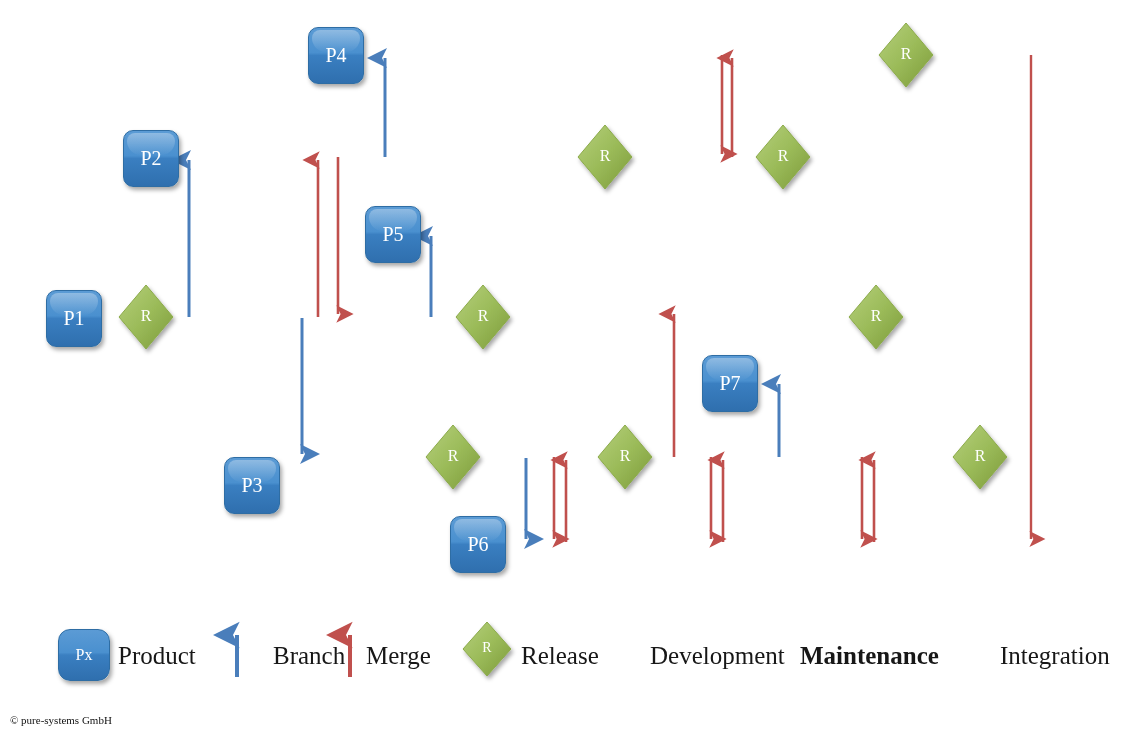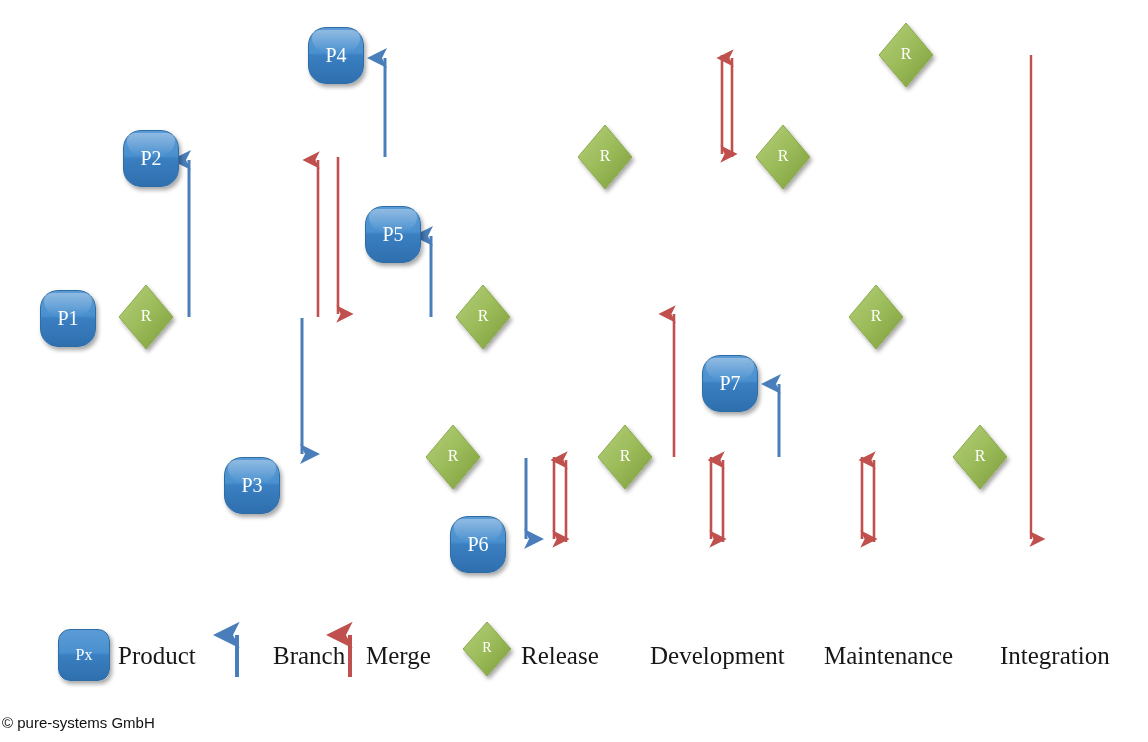--- a/index.html
+++ b/index.html
@@ -1,42 +1,42 @@
 <!DOCTYPE html>
 <html><head>
 <meta charset="utf-8">
 <style>
   html,body{margin:0;padding:0;background:#ffffff;}
   body{width:1148px;height:742px;position:relative;overflow:hidden;
        font-family:"Liberation Serif",serif;}
   #stage{position:absolute;left:0;top:0;width:1148px;height:742px;}
   #svg{position:absolute;left:0;top:0;width:1148px;height:742px;}
   
-  .pbox{position:absolute;width:54px;height:55px;border-radius:18px;
+  .pbox{position:absolute;width:54px;height:55px;border-radius:10px;
         background:linear-gradient(to bottom,#5b9bd5 0%,#4a90cf 45%,#3a7fc1 50%,#2f6fae 100%);
         border:1px solid #2e6da4;
         box-shadow:2px 3px 4px rgba(0,0,0,0.35);
         display:flex;align-items:center;justify-content:center;
         color:#ffffff;font-size:20px;font-family:"Liberation Serif",serif;}
   .pbox::after{content:"";position:absolute;left:3px;right:3px;top:2px;height:22px;
         border-radius:8px 8px 14px 14px;
         background:linear-gradient(to bottom,rgba(255,255,255,0.32),rgba(255,255,255,0.02));}
   .pbox span{position:relative;z-index:2;}
   
   .rtxt{position:absolute;color:#ffffff;font-size:16px;
         font-family:"Liberation Serif",serif;transform:translate(-50%,-50%);}
   
   .legtxt{position:absolute;font-size:25px;color:#171717;
         font-family:"Liberation Serif",serif;white-space:nowrap;}
   .legbox{position:absolute;width:50px;height:50px;border-radius:12px;
         background:linear-gradient(to bottom,#5b9bd5 0%,#4a90cf 45%,#3a7fc1 50%,#2f6fae 100%);
         border:1px solid #2e6da4;box-shadow:2px 3px 4px rgba(0,0,0,0.35);
         display:flex;align-items:center;justify-content:center;color:#fff;font-size:16px;}
-  .copy{position:absolute;left:2px;top:714px;font-size:15px;color:#111;
-        font-family:Liberation Sans, sans-serif;letter-spacing:0px;}
+  .copy{position:absolute;left:10px;top:714px;font-size:11px;color:#111;
+        font-family:Liberation Serif, serif;letter-spacing:0px;}
 </style>
 </head>
 <body>
 
 <div id="stage">
 
   <svg id="svg" viewBox="0 0 1148 742">
     <defs>
       <linearGradient id="devGrad" x1="0" y1="0" x2="0" y2="1">
         <stop offset="0%" stop-color="#FBB172"></stop>
@@ -118,21 +118,21 @@
         <line x1="237" y1="677" x2="237" y2="635" stroke="#4A7EBB" stroke-width="4" marker-end="url(#arrBlue)"></line>
         <line x1="350" y1="677" x2="350" y2="635" stroke="#C0504D" stroke-width="4" marker-end="url(#arrRed)"></line>
         <polygon points="487,622 511,649 487,676 463,649" fill="url(#relGrad)" stroke="#8BAA4A" stroke-width="1" filter="url(#ds)"></polygon>
         <line x1="636" y1="632" x2="636" y2="672" stroke="#F79646" stroke-width="8" stroke-linecap="round" filter="url(#dsSm)"></line>
         <line x1="810" y1="632" x2="810" y2="672" stroke="#7030A0" stroke-width="8" stroke-linecap="round" filter="url(#dsSm)"></line>
         <line x1="986" y1="632" x2="986" y2="672" stroke="#943634" stroke-width="8" stroke-linecap="round" filter="url(#dsSm)"></line>
       </g>
   </svg>
 
   <div id="boxes">
-      <div class="pbox" style="left: 40px; top: 290px; text-align: center;">
+      <div class="pbox" style="left: 46px; top: 290px; text-align: center;">
         <span>P1</span>
       </div>
       <div class="pbox" style="left: 123px; top: 130px;">
         <span>P2</span>
       </div>
       <div class="pbox" style="left: 224px; top: 457px;">
         <span>P3</span>
       </div>
       <div class="pbox" style="left: 308px; top: 27px;">
         <span>P4</span>
@@ -161,18 +161,18 @@
   <div id="legendtxt">
       <div class="legbox" style="left: 58px; top: 629px;">
         <span>Px</span>
       </div>
       <div class="legtxt" style="left: 118px; top: 642px;">Product</div>
       <div class="legtxt" style="left: 253px; top: 642px; margin-left: 20px;">Branch</div>
       <div class="legtxt" style="left: 366px; top: 642px;">Merge</div>
       <div class="rtxt" style="left: 487px; top: 648px; font-size: 14px;">R</div>
       <div class="legtxt" style="left: 521px; top: 642px;">Release</div>
       <div class="legtxt" style="left: 650px; top: 642px;">Development</div>
-      <div class="legtxt" style="left: 824px; top: 642px;">Maintenance</div>
+      <div class="legtxt" style="left: 800px; top: 642px; font-weight: bold;">Maintenance</div>
       <div class="legtxt" style="left: 1000px; top: 642px;">Integration</div>
     </div>
 
   <div class="copy">© pure-systems GmbH</div>
 </div>
 
 </body></html>

